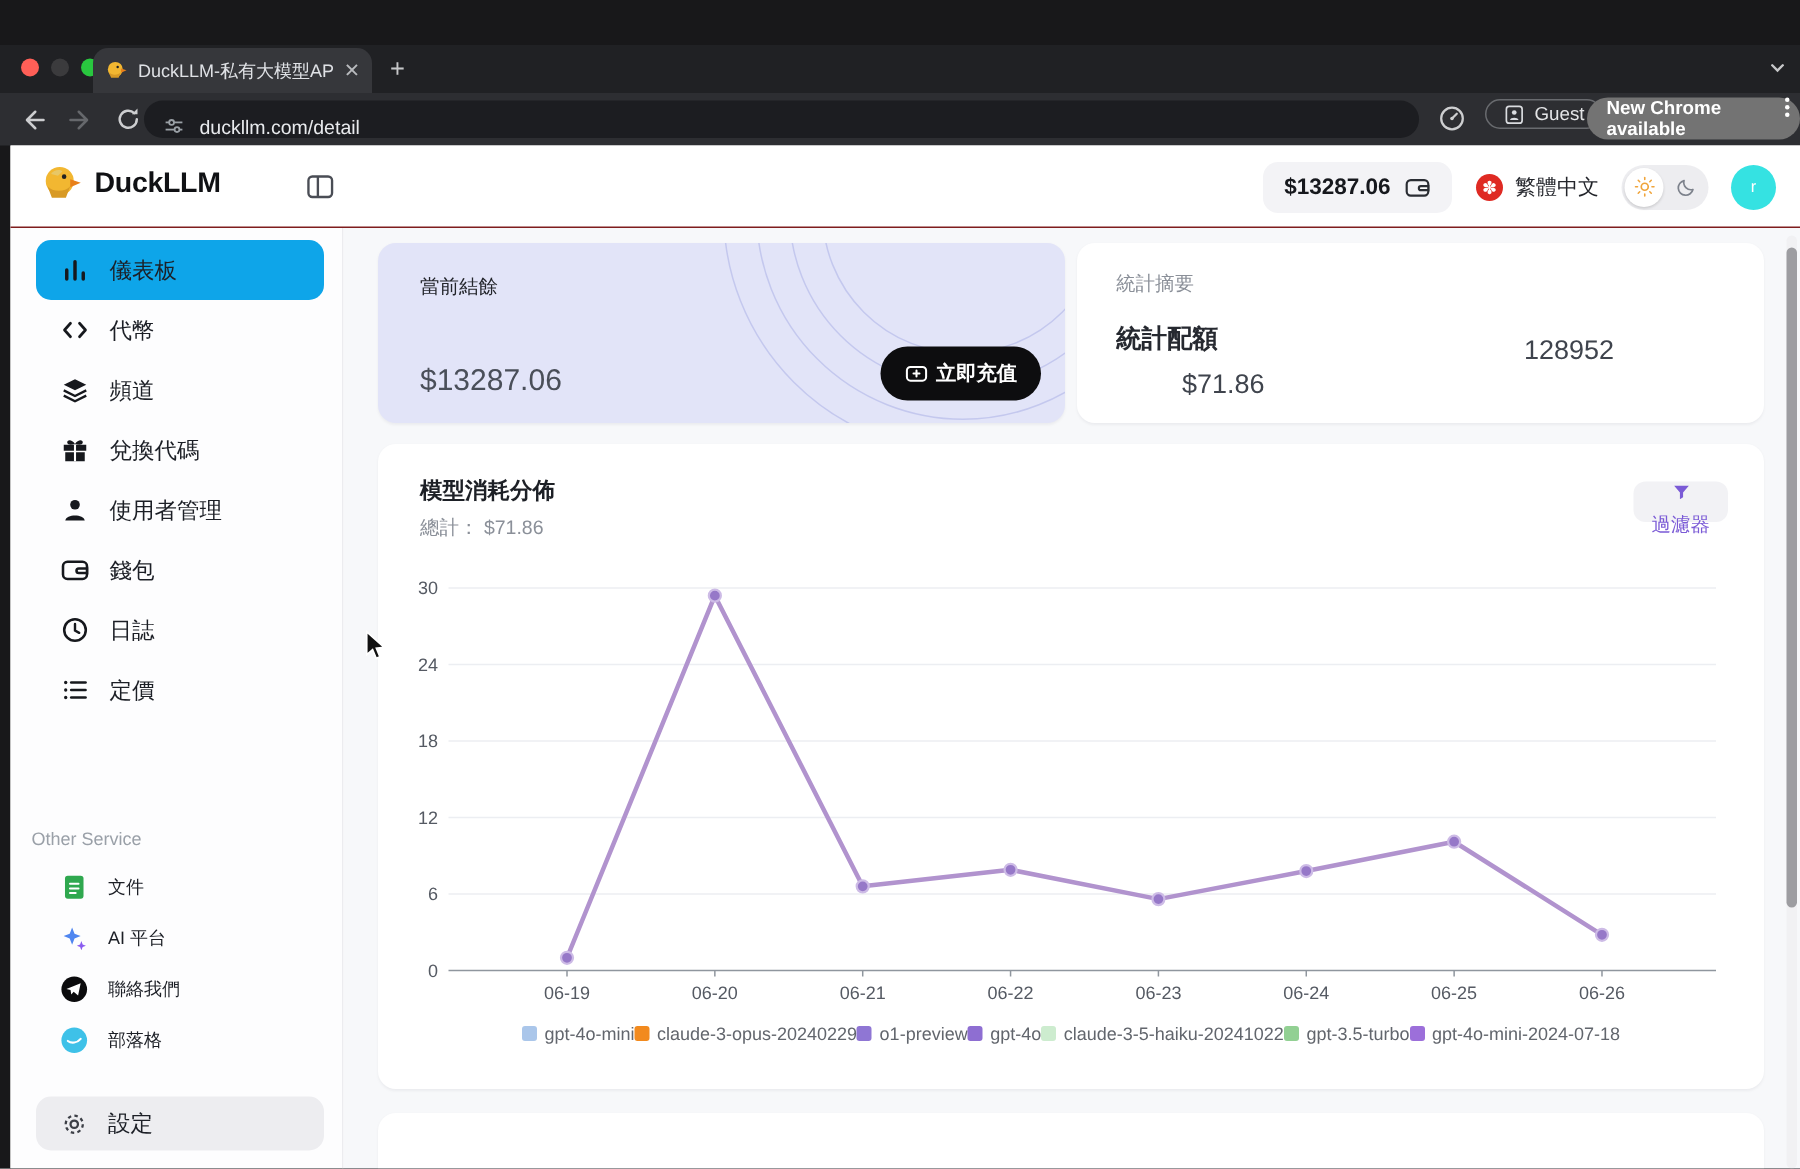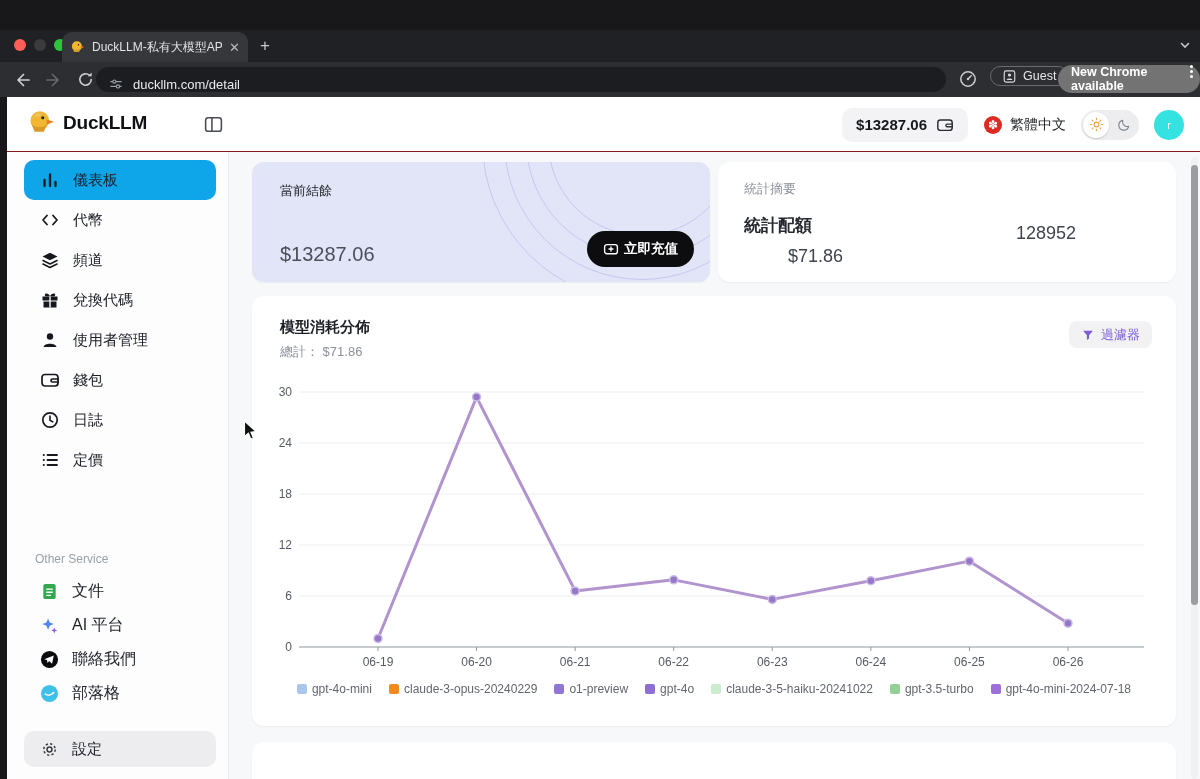--- a/index.html
+++ b/index.html
@@ -38,43 +38,43 @@
   .lang { display:flex; align-items:center; gap:7px; font-size:14px; color:#23252b; }
   .theme { background:#ededf0; border-radius:999px; padding:2px; display:flex; gap:2px; }
   .theme-btn { width:26px; height:26px; border-radius:50%; display:flex; align-items:center; justify-content:center; }
   .theme-btn.active { background:#fff; box-shadow:0 1px 2px rgba(0,0,0,.15); }
   .avatar { width:30px; height:30px; border-radius:50%; background:#35e2e2; color:#fff; font-size:11px; display:flex; align-items:center; justify-content:center; }
 
   
   .sidebar { position:absolute; top:55px; left:0; width:222px; bottom:0; background:#fdfdfe; border-right:1px solid #ececef; padding-top:8px; }
   .s-item { height:40px; margin:0 12px 0 17px; border-radius:10px; display:flex; align-items:center; gap:13px; padding-left:16px; font-size:15px; font-weight:500; color:#1c1f26; }
   .s-item.active { background:#0ea5e9; }
-  .s-section { margin:72px 0 8px 28px; font-size:12px; color:#9aa0a8; }
-  .s-item.small { height:34px; font-size:16px; }
+  .s-section { margin:72px 0 8px 14px; font-size:12px; color:#9aa0a8; }
+  .s-item.small { height:34px; font-size:12px; }
   .settings { position:absolute; bottom:12px; left:17px; right:12px; height:36px; background:#ededf0; border-radius:10px; display:flex; align-items:center; gap:13px; padding-left:16px; font-size:15px; color:#1c1f26; }
 
   
   .content { position:absolute; left:222px; top:55px; right:0; bottom:0; background:#f7f8fa; overflow:hidden; }
   .card { position:absolute; border-radius:12px; background:#fff; box-shadow:0 1px 2px rgba(20,22,40,.05); }
   .balance-card { left:23px; top:10px; width:458px; height:120px; background:#e2e4f8; overflow:hidden; }
   .ring { position:absolute; border:1px solid #c4c8ee; border-radius:50%; }
   .bc-title { position:absolute; left:28px; top:20px; font-size:13px; font-weight:400; color:#23252b; }
   .bc-amount { position:absolute; left:28px; bottom:16px; font-size:20px; font-weight:500; color:#4a4f59; }
   .recharge { position:absolute; right:16px; bottom:15px; height:36px; background:#0d0d0f; border-radius:18px; color:#fff; font-size:13.5px; font-weight:700; display:flex; align-items:center; gap:5px; padding:0 16px; }
   .stats-card { left:489px; top:10px; width:458px; height:120px; padding:18px 26px; }
   .sc-title { font-size:13px; color:#8b9099; }
   .sc-cols { display:grid; grid-template-columns:228px 1fr; margin-top:16px; }
   .sc-label { font-size:17px; font-weight:700; color:#262930; }
   .sc-value { font-size:18px; color:#3f444d; margin-top:9px;margin-left:44px; }
   .chart-card { left:23px; top:144px; width:924px; height:430px; }
   .cc-title { position:absolute; left:28px; top:22px; font-size:15px; font-weight:700; color:#1d2026; }
   .cc-sub { position:absolute; left:28px; top:47px; font-size:13px; color:#8b9099; }
-  .filter-btn { position:absolute; right:24px; top:25px; height:27px; background:#f2f2f5; border-radius:8px; display:flex; align-items:center; gap:6px; padding:0 12px; color:#7b5bd6; font-size:13px; }
+  .filter-btn { position:absolute; right:24px; top:25px; height:27px; background:#f2f2f5; border-radius:8px; display:flex; align-items:center; gap:6px; padding:0 12px; color:#7b5bd6; font-size:13px;flex-direction:column; }
   #chart-svg { position:absolute; left:24px; top:85px; }
-  .legend { position:absolute; left:0; right:0; top:386px; display:flex; justify-content:center; gap:17px; }
+  .legend { position:absolute; left:0; right:0; top:386px; display:flex; justify-content:center; }
   .leg-item { display:flex; align-items:center; gap:5px; font-size:12px; color:#62666d; }
   .swatch { width:10px; height:10px; border-radius:2px; display:inline-block; }
   .partial-card { left:23px; top:590px; width:924px; height:110px; }
 
   .scrollbar { position:absolute; right:2px; top:60px; bottom:0; width:7px; background:#f1f1f3; border-radius:4px; }
   .scroll-thumb { position:absolute; top:8px; left:0; width:7px; height:440px; background:#9d9da1; border-radius:4px; }
   .cursor { position:absolute; left:243px; top:420px; z-index:50; pointer-events:none; }
   svg { display:block; }
 </style>
 </head>

